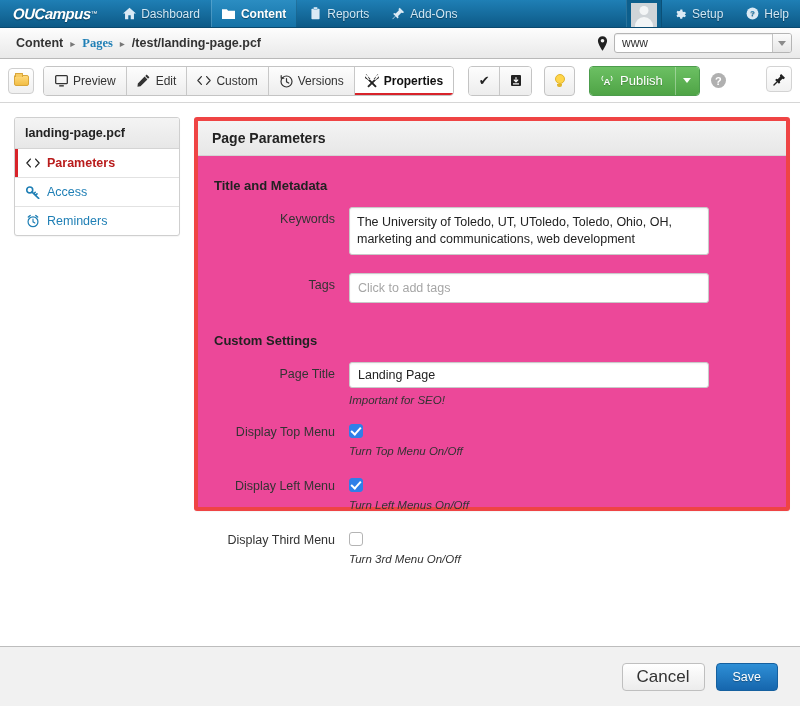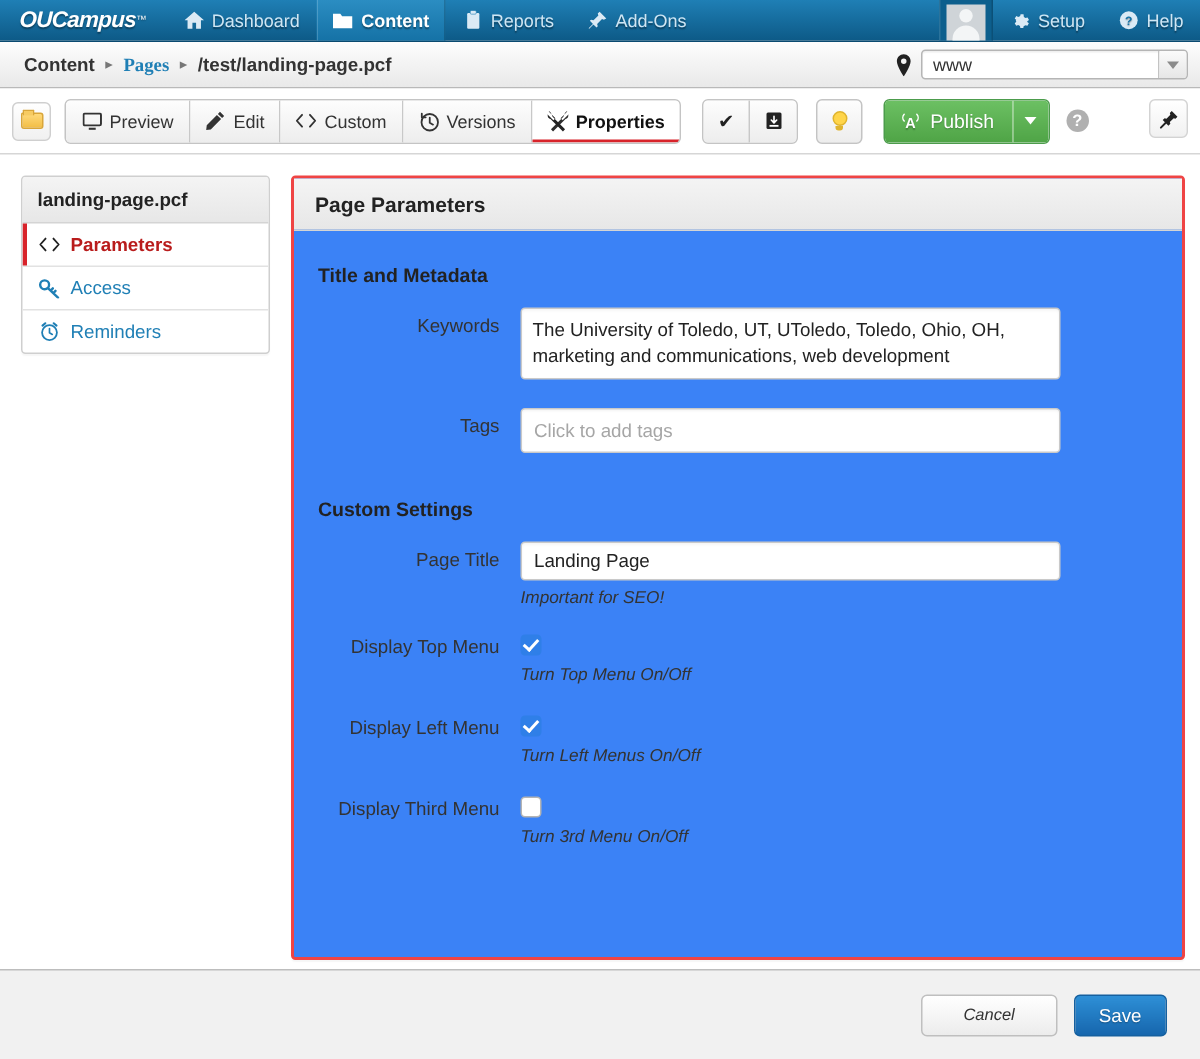--- a/index.html
+++ b/index.html
@@ -211,23 +211,23 @@
   }
   .side-item:last-child{border-bottom:none;}
   .side-item.active{ color:#b91c1c; font-weight:bold; }
   .side-item.active:before{
     content:"";position:absolute;left:0;top:0;bottom:0;width:3px;background:#d8232a;
   }
   .si-icon{width:15px;display:inline-flex;align-items:center;justify-content:center;font-size:12px;}
 
   .main-panel{
     flex:1;
-    border:2px solid #ef4444; border-radius:3px; background:#3b82f6;
+    border:4px solid #ef4444; border-radius:3px; background:#ec4899;
     box-shadow:0 1px 1px rgba(0,0,0,.04);
-    height: 523px;
+    height: 394px;
   }
   .panel-head{
     background: linear-gradient(#f4f4f4,#e7e7e7);
     border-bottom:1px solid #d4d4d4;
     padding:9px 14px; font-size:14px; font-weight:bold; color:#222;
   }
   .panel-body{ padding: 22px 20px 10px 16px; }
   .section-title{ font-size:13px;font-weight:bold;color:#222; margin: 0 0 14px 0; }
   .section-title.second { margin-top: 30px; }
 
@@ -276,25 +276,25 @@
   .cb-underlabel{ font-size:11.5px;color:#333;font-style:italic;margin-top:7px; }
 
   
   .footer{
     position:absolute; left:0; right:0; bottom:0; height:60px;
     background:#f1f1f1; border-top:1px solid #bdbdbd;
     display:flex;align-items:center;justify-content:flex-end;
     padding-right:22px; gap:11px;
   }
   .btn-cancel{
-    height:28px;min-width:61px;padding:0 27px;
+    height:28px;min-width:61px;padding:0 14px;
     border:1px solid #bfbfbf;border-radius:4px;
     background: linear-gradient(#ffffff,#ececec);
-    font-size:11px;color:#333;cursor:pointer;
-    display:flex;align-items:center;justify-content:center;font-style:italic;
+    font-size:17px;color:#333;cursor:pointer;
+    display:flex;align-items:center;justify-content:center;
   }
   .btn-save{
     height:28px;min-width:61px;padding:0 16px;
     border:1px solid #15609f;border-radius:4px;
     background: linear-gradient(#2e8fd6,#1666ad);
     font-size:12.5px;color:#fff;cursor:pointer;font-weight:normal;
     text-shadow:0 1px 1px rgba(0,0,0,.3);
     display:flex;align-items:center;justify-content:center;
   }
   svg { display:block; }

